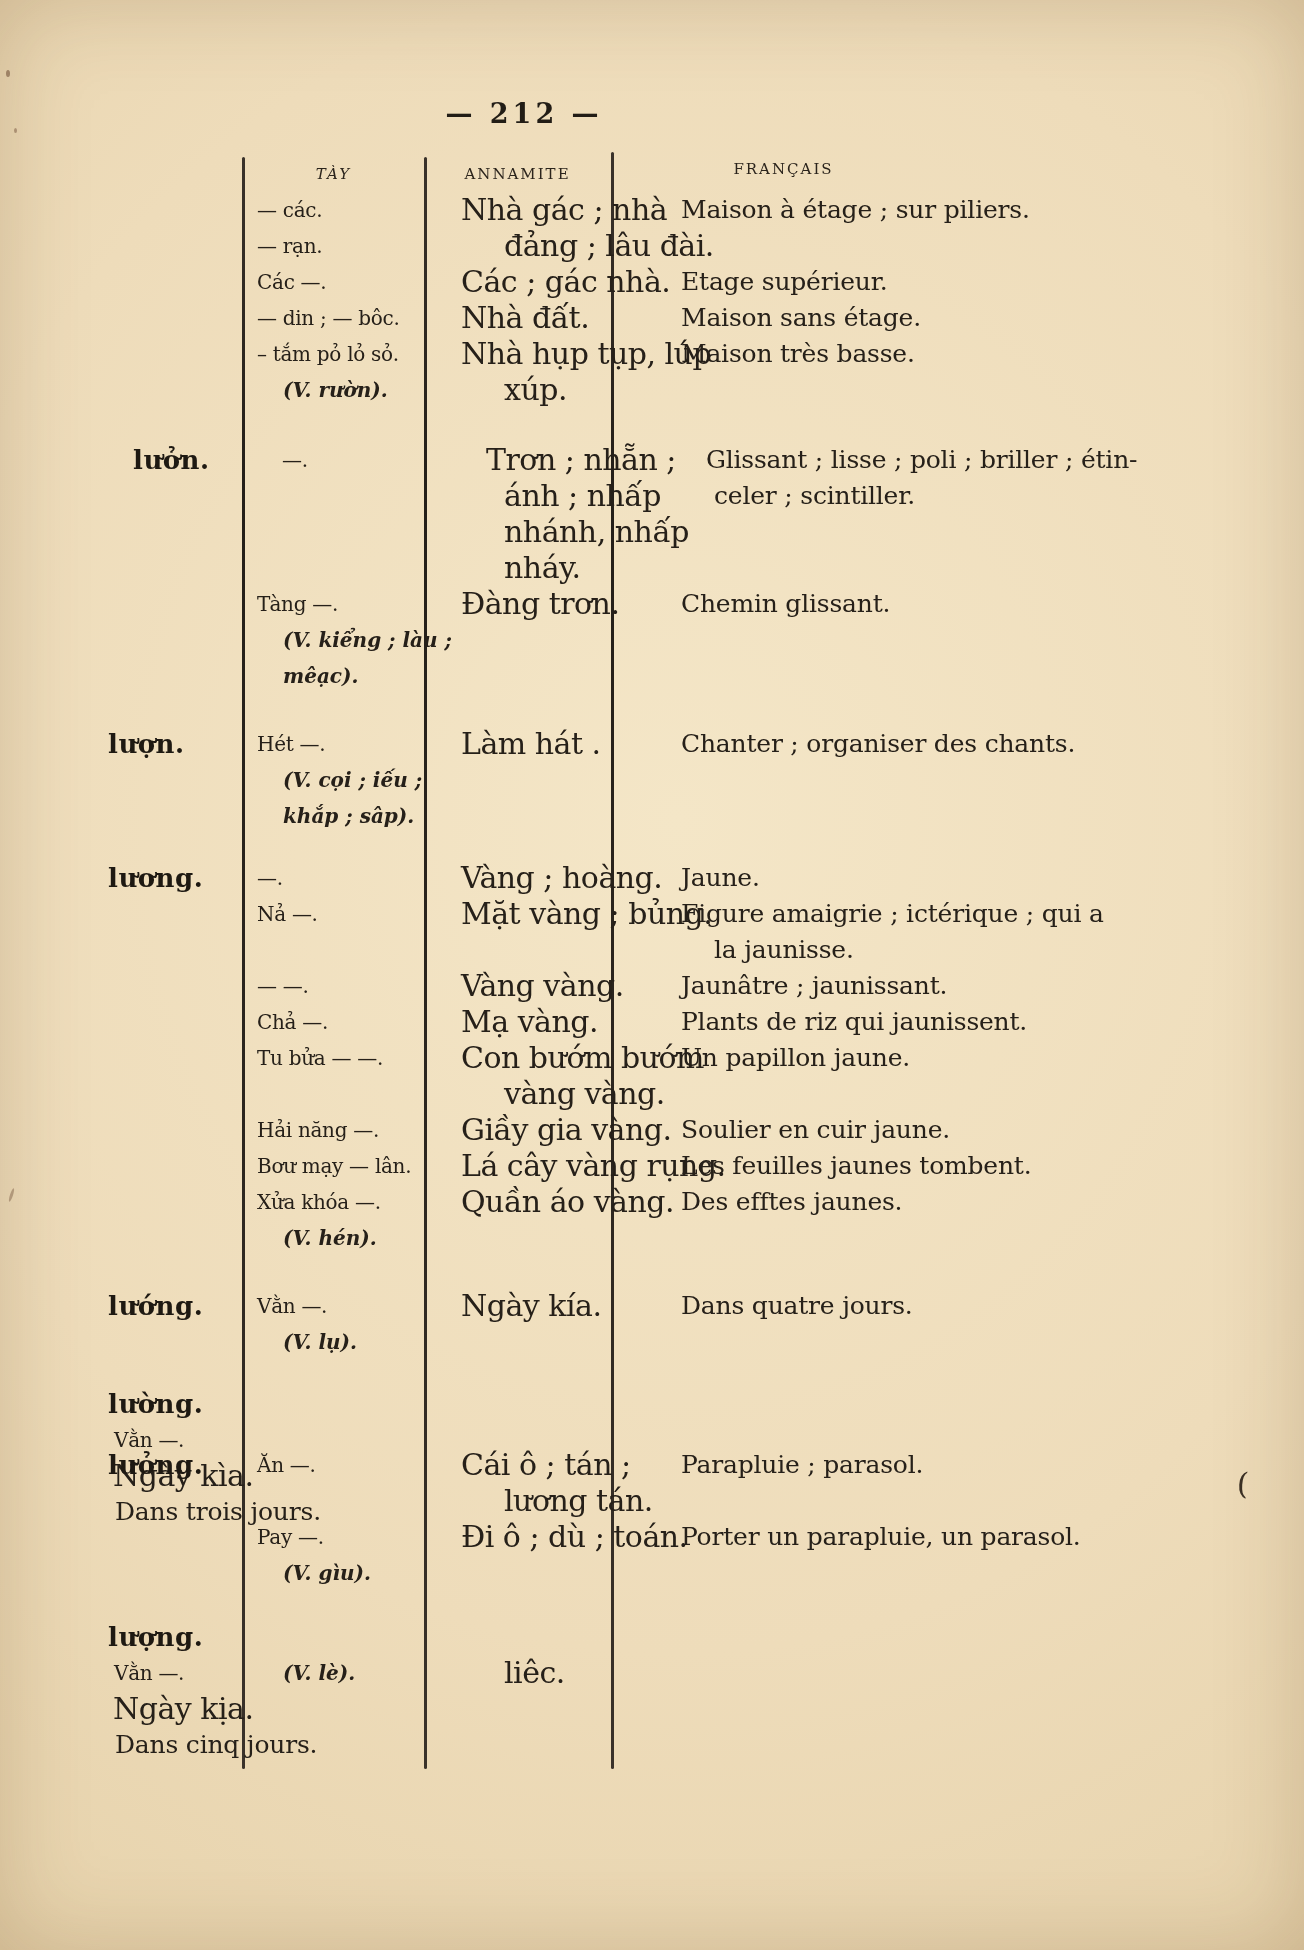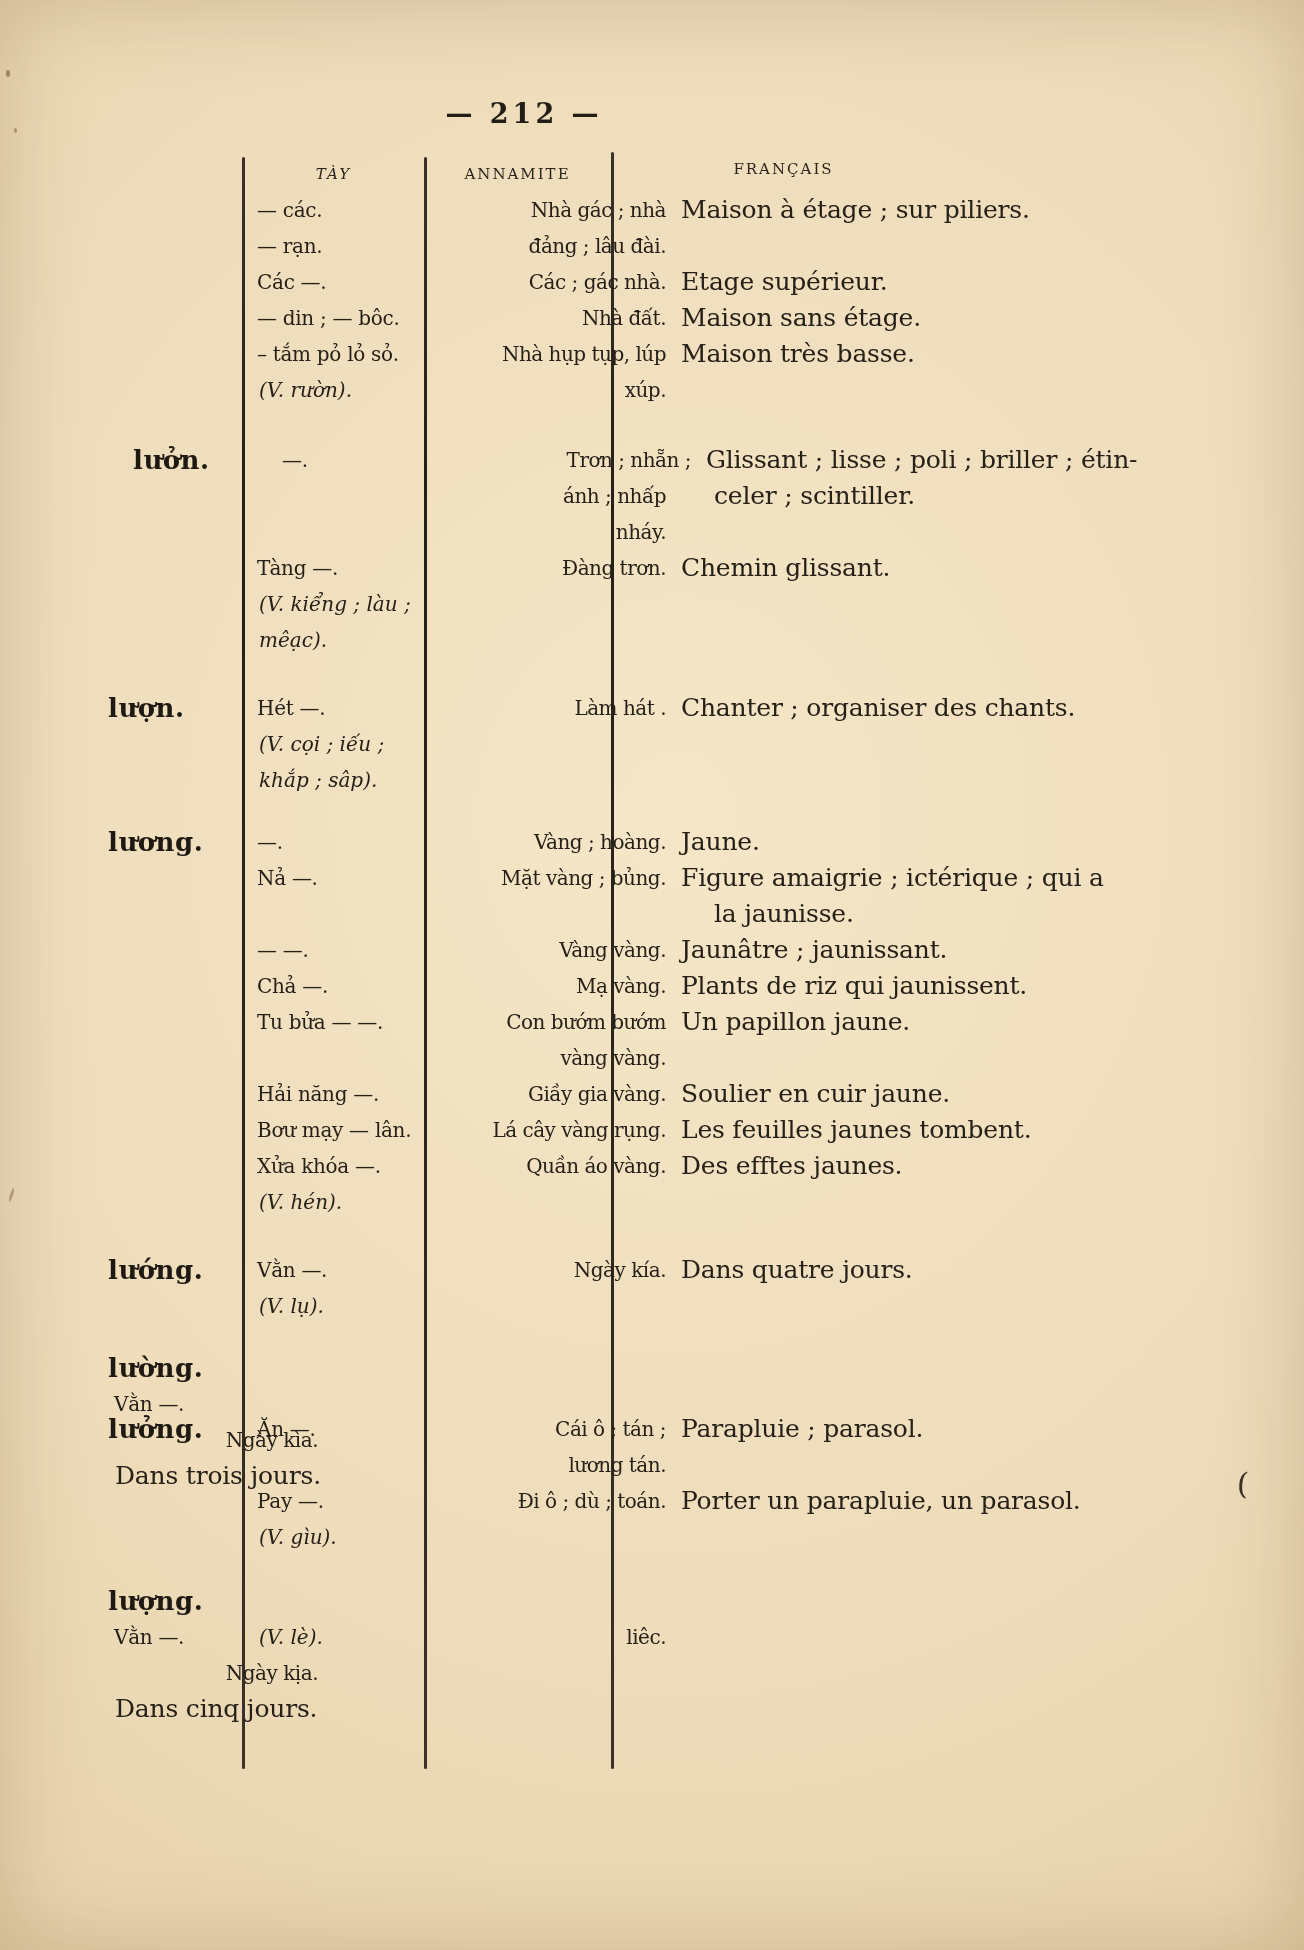--- a/index.html
+++ b/index.html
@@ -35,23 +35,23 @@
     font-family:"DejaVu Serif","Liberation Serif",serif;
   }
   #hdr-tay{left:243px;width:181px;font-style:italic;}
   #hdr-ann{left:424px;width:187px;}
   #hdr-fr{left:686px;width:195px;top:158px;}
   .rows{position:absolute;left:100px;top:192px;width:1204px;}
   .row{display:flex;height:36px;line-height:36px;white-space:nowrap;}
   .c{box-sizing:border-box;flex:0 0 auto;}
   .cell-head{width:143px;padding-left:8px;font-weight:bold;font-size:26px;letter-spacing:.5px;color:#1e1912;}
   .cell-tay{width:205px;padding-left:14px;font-size:20px;letter-spacing:-.3px;}
-  .cell-ann{width:218px;padding-left:13px;font-size:20px;letter-spacing:-.5px;text-align:right;}
+  .cell-ann{width:218px;padding-left:13px;font-size:30px;letter-spacing:-.5px;}
   .cell-fr{flex:1 1 auto;padding-left:15px;font-size:25px;letter-spacing:-.2px;}
-  .ind-tay{padding-left:16px;}
+  .ind-tay{padding-left:40px;font-weight:bold;}
   .ind-ann{padding-left:56px;}
   .ind-fr{padding-left:48px;}
   .note{font-style:italic;letter-spacing:0;}
   .stray{
     position:absolute;left:1237px;top:1466px;
     font-size:30px;color:#3a2f23;transform:rotate(4deg);
   }
   .speck{position:absolute;border-radius:50%;background:#6a4832;}
   #speck-1{left:6px;top:70px;width:4px;height:7px;opacity:.55;}
   #speck-2{left:14px;top:128px;width:3px;height:5px;opacity:.45;}
@@ -121,20 +121,26 @@
       </div>
       <div class="row">
         <div class="c cell-head"></div>
         <div class="c cell-tay"></div>
         <div class="c cell-ann ind-ann">ánh ; nhấp</div>
         <div class="c cell-fr ind-fr">celer ; scintiller.</div>
       </div>
       <div class="row">
         <div class="c cell-head"></div>
         <div class="c cell-tay"></div>
+        <div class="c cell-ann ind-ann">nhánh, nhấp</div>
+        <div class="c cell-fr"></div>
+      </div>
+      <div class="row">
+        <div class="c cell-head"></div>
+        <div class="c cell-tay"></div>
         <div class="c cell-ann ind-ann">nháy.</div>
         <div class="c cell-fr"></div>
       </div>
       <div class="row">
         <div class="c cell-head"></div>
         <div class="c cell-tay">Tàng —.</div>
         <div class="c cell-ann">Đàng trơn.</div>
         <div class="c cell-fr">Chemin glissant.</div>
       </div>
       <div class="row">

